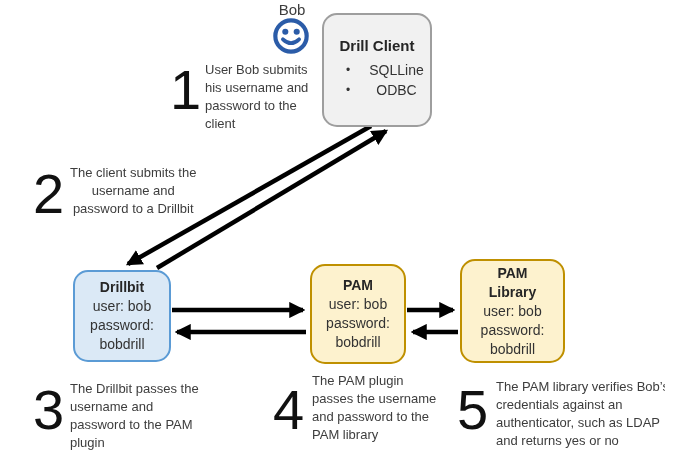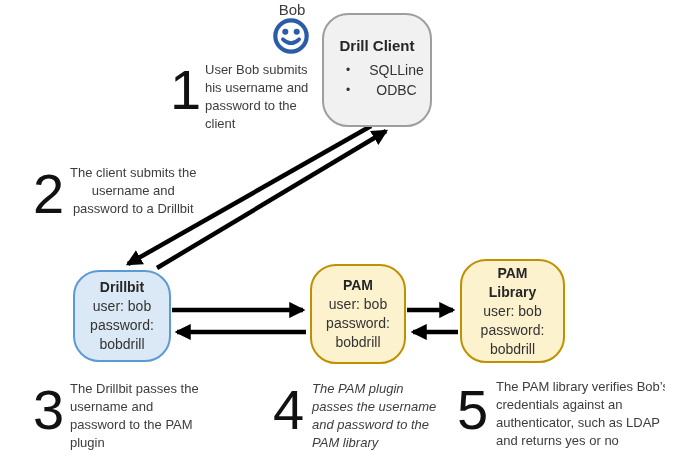--- a/index.html
+++ b/index.html
@@ -34,21 +34,21 @@
     font-size: 15px;
     color: #3d3d3d;
   }
   .smiley {
     position: absolute;
     left: 272px; top: 17px;
   }
   .node-box {
     position: absolute;
     box-sizing: border-box;
-    border-radius: 26px;
+    border-radius: 15px;
     display: flex;
     flex-direction: column;
     justify-content: center;
     align-items: center;
     text-align: center;
   }
   .client-box {
     left: 322px; top: 13px;
     width: 110px; height: 114px;
     background: #f1f1f1;
@@ -129,21 +129,21 @@
     color: #3d3d3d;
     white-space: pre;
   }
   #num-1 { left: 170px; top: 62px; }
   #txt-1 { left: 205px; top: 61px; }
   #num-2 { left: 33px;  top: 166px; }
   #txt-2 { left: 70px;  top: 164px; text-align: center; }
   #num-3 { left: 33px;  top: 382px; }
   #txt-3 { left: 70px;  top: 380px; }
   #num-4 { left: 273px; top: 382px; }
-  #txt-4 { left: 312px; top: 380px; font-style: italic; }
+  #txt-4 { left: 312px; top: 372px; }
   #num-5 { left: 457px; top: 382px; }
   #txt-5 { left: 496px; top: 378px; }
 </style>
 </head>
 <body>
 
 <div class="canvas">
 
   <svg class="arrows-layer" width="699" height="456" viewBox="0 0 699 456" xmlns="http://www.w3.org/2000/svg">
     <defs>

